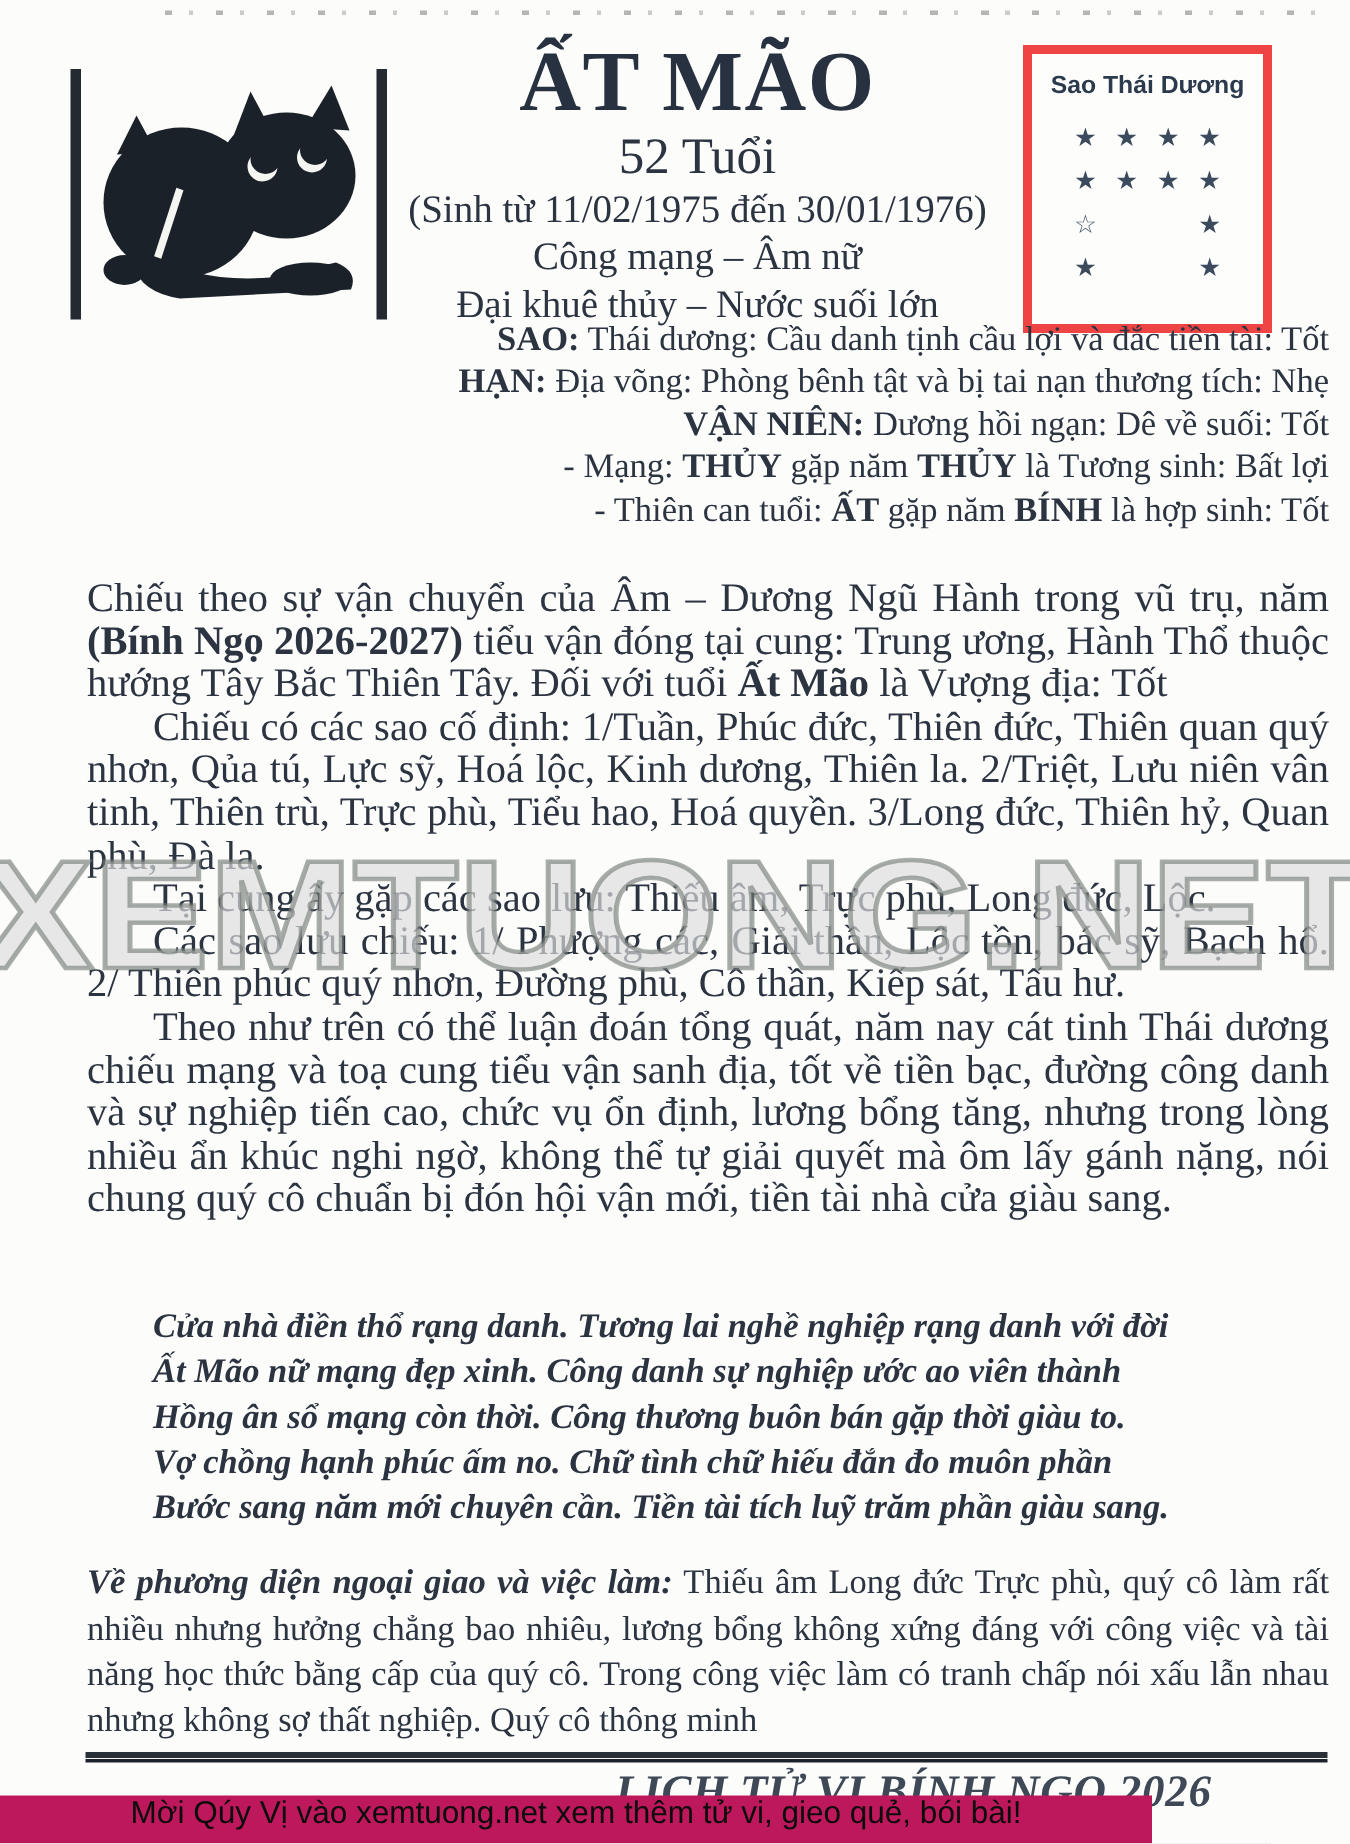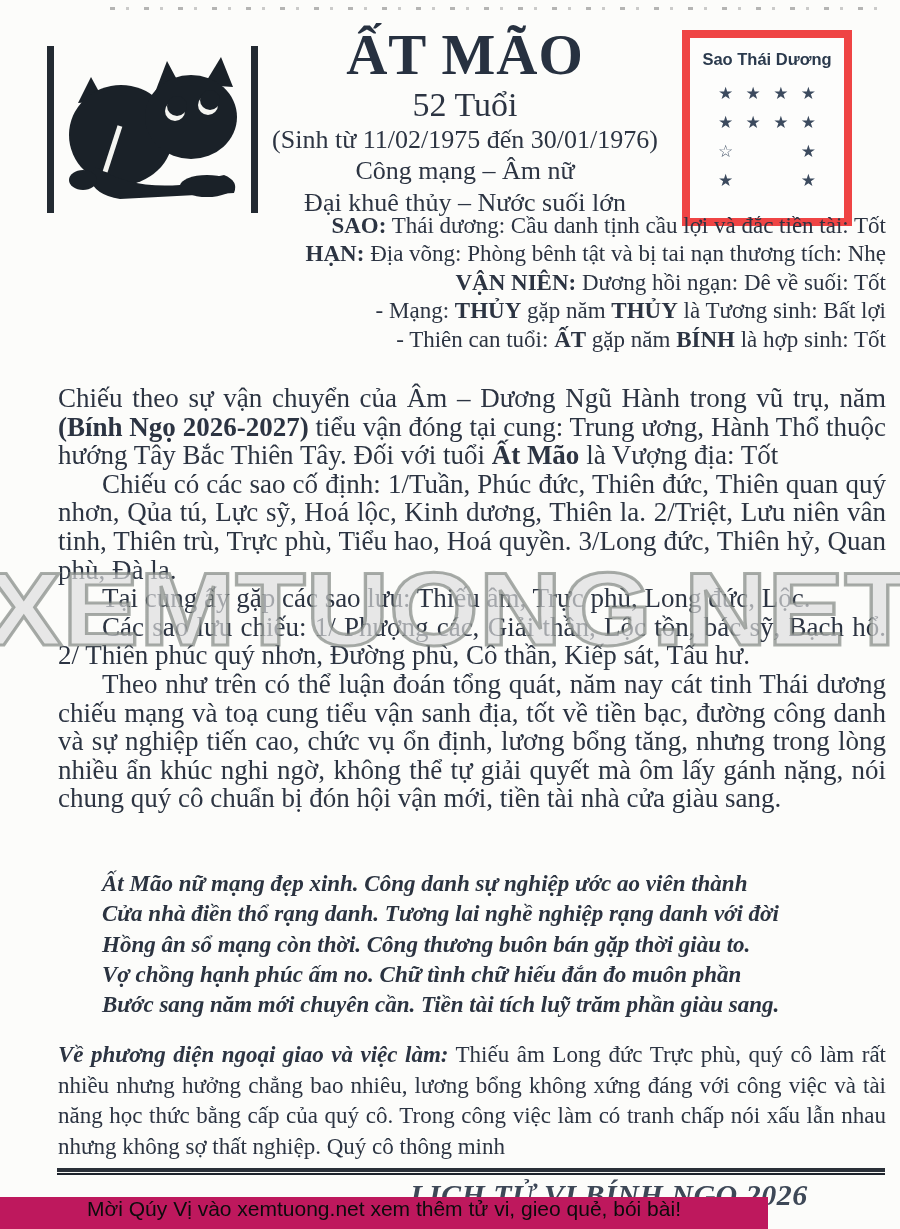--- a/index.html
+++ b/index.html
@@ -19,21 +19,21 @@
   .bar-right { left:251px; }
   .zodiac { position:absolute; left:58px; top:48px; width:190px; height:162px; }
   
   .header { position:absolute; left:253px; top:26px; width:424px; text-align:center; }
   .title  { font-size:57px; font-weight:bold; letter-spacing:1px; line-height:1.02; color:#273140; }
   .age    { font-size:34px; margin-top:4px; line-height:1.0; }
   .hline  { font-size:26px; margin-top:4px; line-height:1.05; }
   
   .starbox {
     position:absolute; left:682px; top:30px; width:154px; height:180px;
-    border:8px solid #ef4444; background:rgba(255,255,255,.4);
+    border:6px solid #ef4444; background:rgba(255,255,255,.4);
   }
   .sb-title {
     font-family:"Liberation Sans", sans-serif; font-weight:bold; font-size:16.5px;
     color:#2b3a4d; text-align:center; margin-top:12px;
   }
   .stars { width:98px; margin:16px auto 0; }
   .star-row { display:flex; justify-content:space-between; margin-bottom:12px; font-size:17px; line-height:1; color:#3c4a5e; }
   .star { display:inline-block; }
   .star.outline { color:#49586c; }
   
@@ -156,22 +156,22 @@
 
   <div id="paragraphs">
       <div class="tline flush"><span>Chiếu theo sự vận chuyển của Âm – Dương Ngũ Hành trong vũ trụ, năm </span><b>(Bính Ngọ 2026-2027)</b><span> tiểu vận đóng tại cung: Trung ương, Hành Thổ thuộc hướng Tây Bắc Thiên Tây. Đối với tuổi </span><b>Ất Mão</b><span> là Vượng địa: Tốt</span></div>
       <div class="tline ind"><span>Chiếu có các sao cố định: 1/Tuần, Phúc đức, Thiên đức, Thiên quan quý nhơn, Qủa tú, Lực sỹ, Hoá lộc, Kinh dương, Thiên la. 2/Triệt, Lưu niên vân tinh, Thiên trù, Trực phù, Tiểu hao, Hoá quyền. 3/Long đức, Thiên hỷ, Quan phù, Đà la.</span></div>
       <div class="tline ind"><span>Tại cung ấy gặp các sao lưu: Thiếu âm, Trực phù, Long đức, Lộc.</span></div>
       <div class="tline ind"><span>Các sao lưu chiếu: 1/ Phượng các, Giải thần, Lộc tồn, bác sỹ, Bạch hổ. 2/ Thiên phúc quý nhơn, Đường phù, Cô thần, Kiếp sát, Tấu hư.</span></div>
       <div class="tline ind"><span>Theo như trên có thể luận đoán tổng quát, năm nay cát tinh Thái dương chiếu mạng và toạ cung tiểu vận sanh địa, tốt về tiền bạc, đường công danh và sự nghiệp tiến cao, chức vụ ổn định, lương bổng tăng, nhưng trong lòng nhiều ẩn khúc nghi ngờ, không thể tự giải quyết mà ôm lấy gánh nặng, nói chung quý cô chuẩn bị đón hội vận mới, tiền tài nhà cửa giàu sang.</span></div>
     </div>
 
   <div id="poem">
+      <div class="pline">Cửa nhà điền thổ rạng danh. Tương lai nghề nghiệp rạng danh với đời</div>
       <div class="pline">Ất Mão nữ mạng đẹp xinh. Công danh sự nghiệp ước ao viên thành</div>
-      <div class="pline">Cửa nhà điền thổ rạng danh. Tương lai nghề nghiệp rạng danh với đời</div>
       <div class="pline">Hồng ân sổ mạng còn thời. Công thương buôn bán gặp thời giàu to.</div>
       <div class="pline">Vợ chồng hạnh phúc ấm no. Chữ tình chữ hiếu đắn đo muôn phần</div>
       <div class="pline">Bước sang năm mới chuyên cần. Tiền tài tích luỹ trăm phần giàu sang.</div>
     </div>
 
   <div id="outlook"><span class="lead">Về phương diện ngoại giao và việc làm:</span><span> Thiếu âm Long đức Trực phù, quý cô làm rất nhiều nhưng hưởng chẳng bao nhiêu, lương bổng không xứng đáng với công việc và tài năng học thức bằng cấp của quý cô. Trong công việc làm có tranh chấp nói xấu lẫn nhau nhưng không sợ thất nghiệp. Quý cô thông minh</span></div>
 
   <div class="rule"></div>
   <div class="series">LỊCH TỬ VI BÍNH NGỌ 2026</div>
   <div class="promo-strip">

